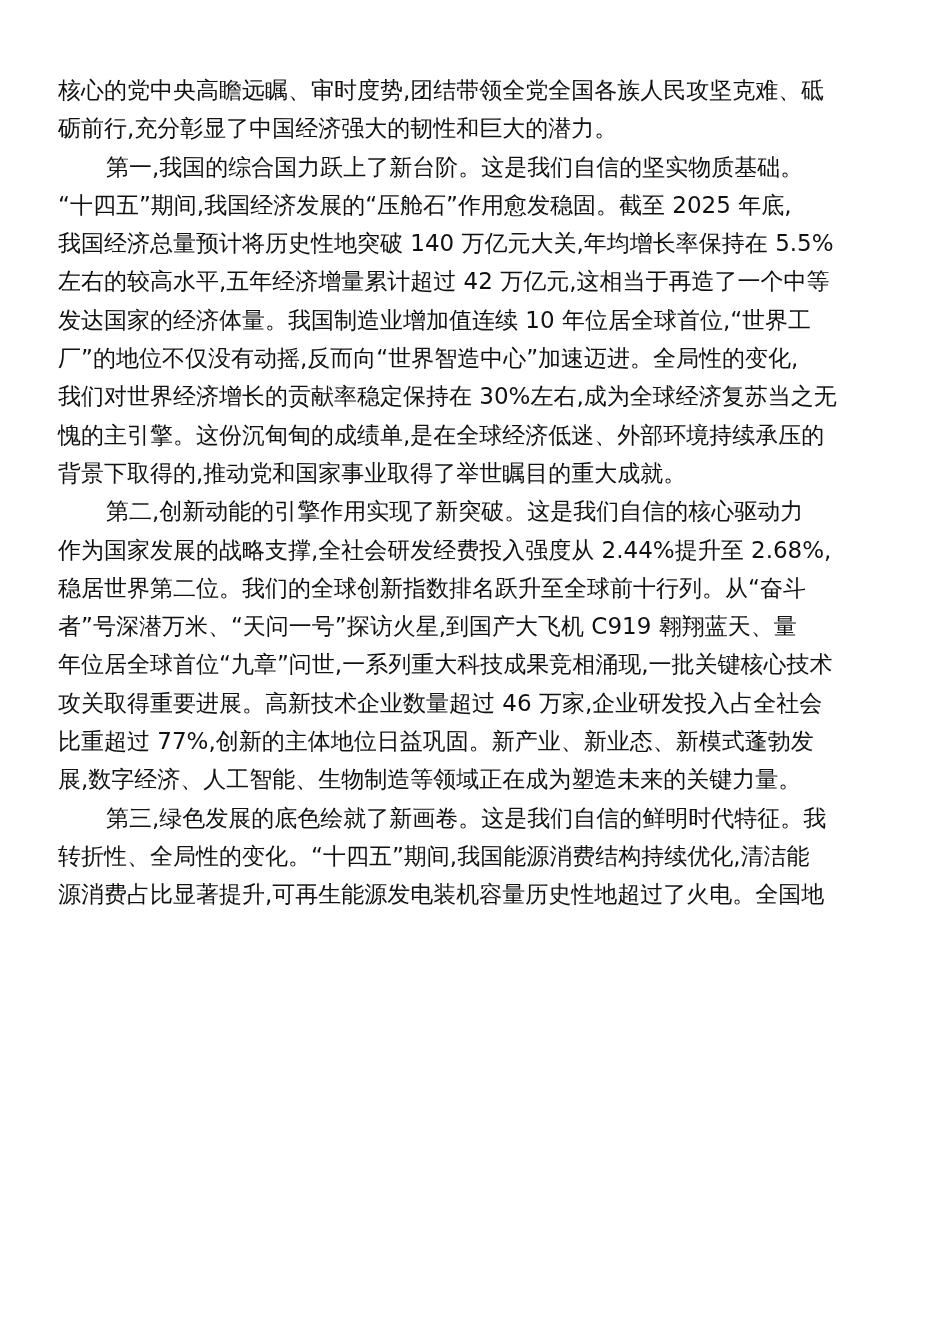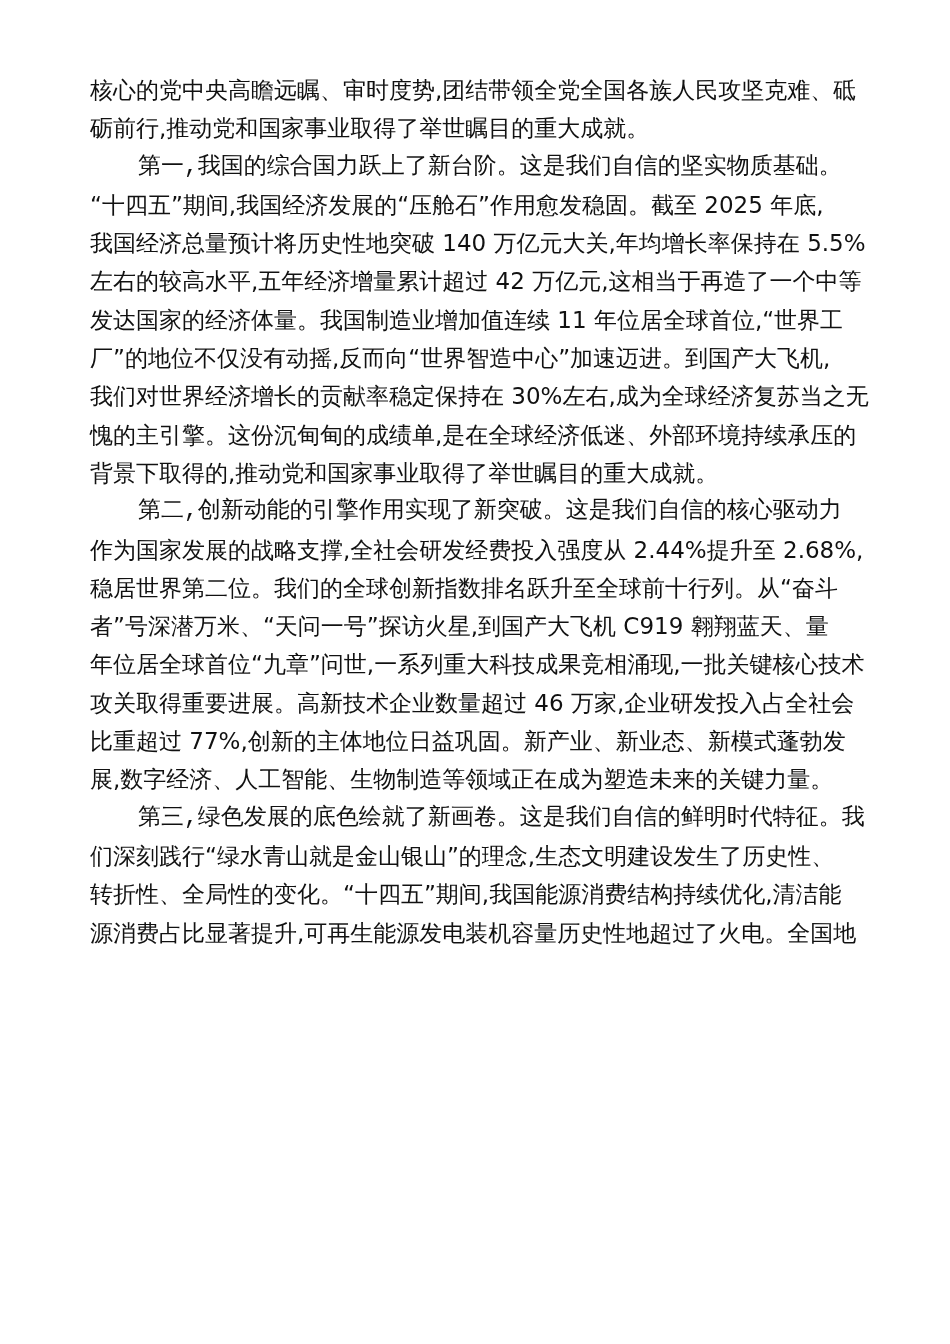--- a/index.html
+++ b/index.html
@@ -6,44 +6,42 @@
   body { width:950px; height:1344px; overflow:hidden; position:relative; }
   .page { position:absolute; left:58px; top:71px; width:834px; }
   .line {
     font-family: "DejaVu Sans", "Liberation Sans", sans-serif;
     font-size: 23px;
     line-height: 38.3px;
     height: 38.3px;
     color: #111111;
     white-space: nowrap;
     letter-spacing: 0px;
-    margin-left: 32px;
   }
-  .indent { padding-left: 48px; font-family: Liberation Mono, monospace; }
+  .indent { padding-left: 48px; }
 </style>
 </head>
 <body>
 
 <div class="page">
   <div class="line">核心的党中央高瞻远瞩、审时度势,团结带领全党全国各族人民攻坚克难、砥</div>
-  <div class="line">砺前行,推动党和国家事业取得了举世瞩目的重大成就。</div>
+  <div class="line">砺前行,充分彰显了中国经济强大的韧性和巨大的潜力。</div>
   <div class="line indent">第一,我国的综合国力跃上了新台阶。这是我们自信的坚实物质基础。</div>
   <div class="line">“十四五”期间,我国经济发展的“压舱石”作用愈发稳固。截至 2025 年底,</div>
   <div class="line">我国经济总量预计将历史性地突破 140 万亿元大关,年均增长率保持在 5.5%</div>
   <div class="line">左右的较高水平,五年经济增量累计超过 42 万亿元,这相当于再造了一个中等</div>
-  <div class="line">发达国家的经济体量。我国制造业增加值连续 11 年位居全球首位,“世界工</div>
-  <div class="line">厂”的地位不仅没有动摇,反而向“世界智造中心”加速迈进。到国产大飞机,</div>
+  <div class="line">发达国家的经济体量。我国制造业增加值连续 10 年位居全球首位,“世界工</div>
+  <div class="line">厂”的地位不仅没有动摇,反而向“世界智造中心”加速迈进。全局性的变化,</div>
   <div class="line">我们对世界经济增长的贡献率稳定保持在 30%左右,成为全球经济复苏当之无</div>
   <div class="line">愧的主引擎。这份沉甸甸的成绩单,是在全球经济低迷、外部环境持续承压的</div>
   <div class="line">背景下取得的,推动党和国家事业取得了举世瞩目的重大成就。</div>
   <div class="line indent">第二,创新动能的引擎作用实现了新突破。这是我们自信的核心驱动力</div>
   <div class="line">作为国家发展的战略支撑,全社会研发经费投入强度从 2.44%提升至 2.68%,</div>
   <div class="line">稳居世界第二位。我们的全球创新指数排名跃升至全球前十行列。从“奋斗</div>
   <div class="line">者”号深潜万米、“天问一号”探访火星,到国产大飞机 C919 翱翔蓝天、量</div>
   <div class="line">年位居全球首位“九章”问世,一系列重大科技成果竞相涌现,一批关键核心技术</div>
   <div class="line">攻关取得重要进展。高新技术企业数量超过 46 万家,企业研发投入占全社会</div>
   <div class="line">比重超过 77%,创新的主体地位日益巩固。新产业、新业态、新模式蓬勃发</div>
   <div class="line">展,数字经济、人工智能、生物制造等领域正在成为塑造未来的关键力量。</div>
   <div class="line indent">第三,绿色发展的底色绘就了新画卷。这是我们自信的鲜明时代特征。我</div>
-  <div class="line">们深刻践行“绿水青山就是金山银山”的理念,生态文明建设发生了历史性、</div>
   <div class="line">转折性、全局性的变化。“十四五”期间,我国能源消费结构持续优化,清洁能</div>
   <div class="line">源消费占比显著提升,可再生能源发电装机容量历史性地超过了火电。全国地</div>
 </div>
 
 </body></html>

